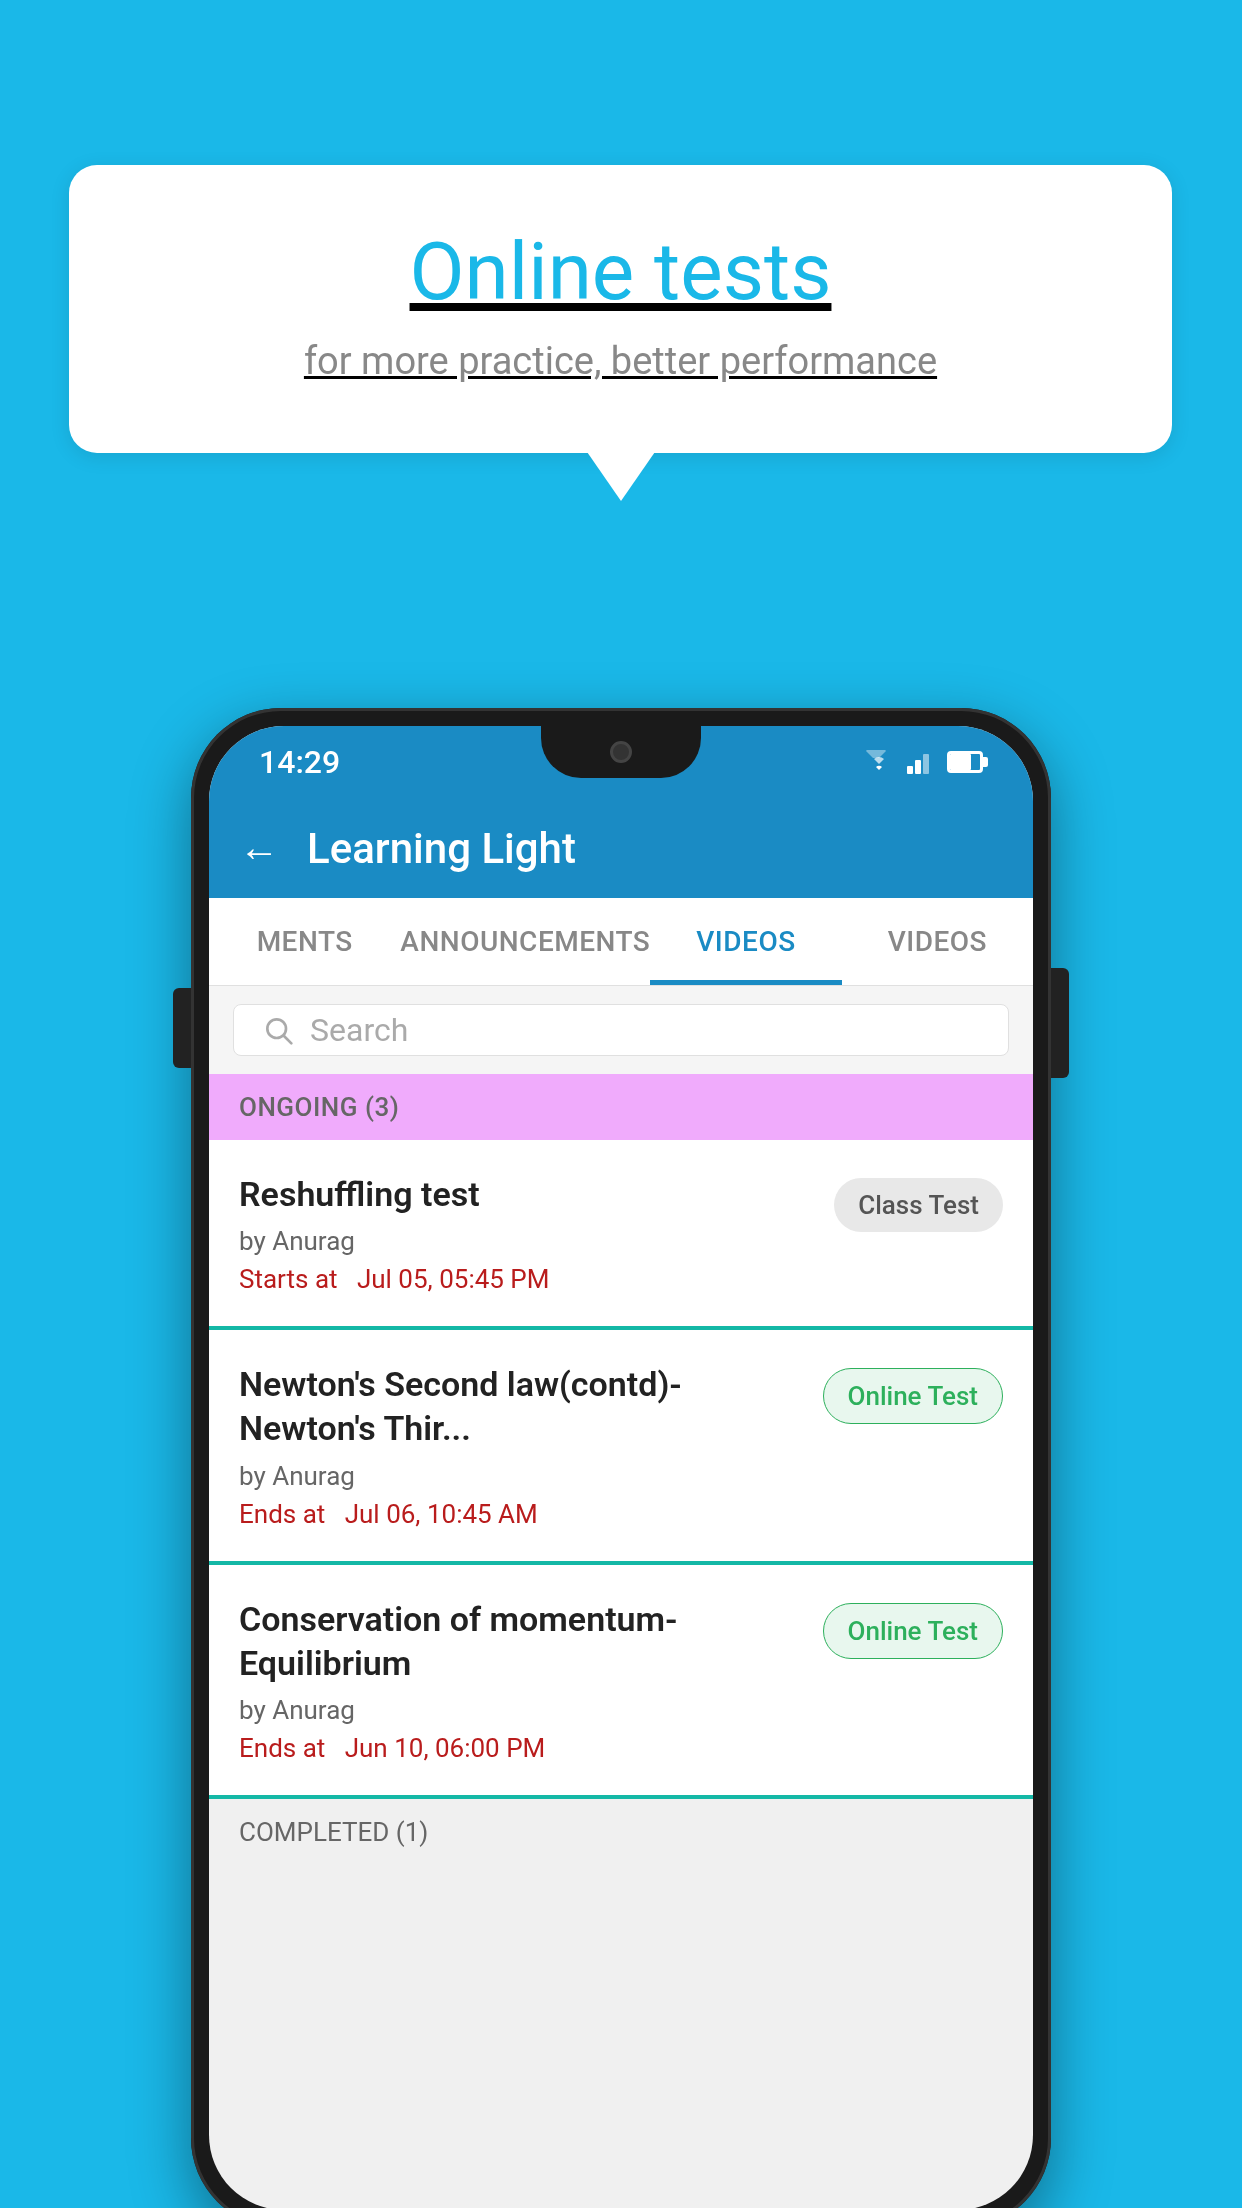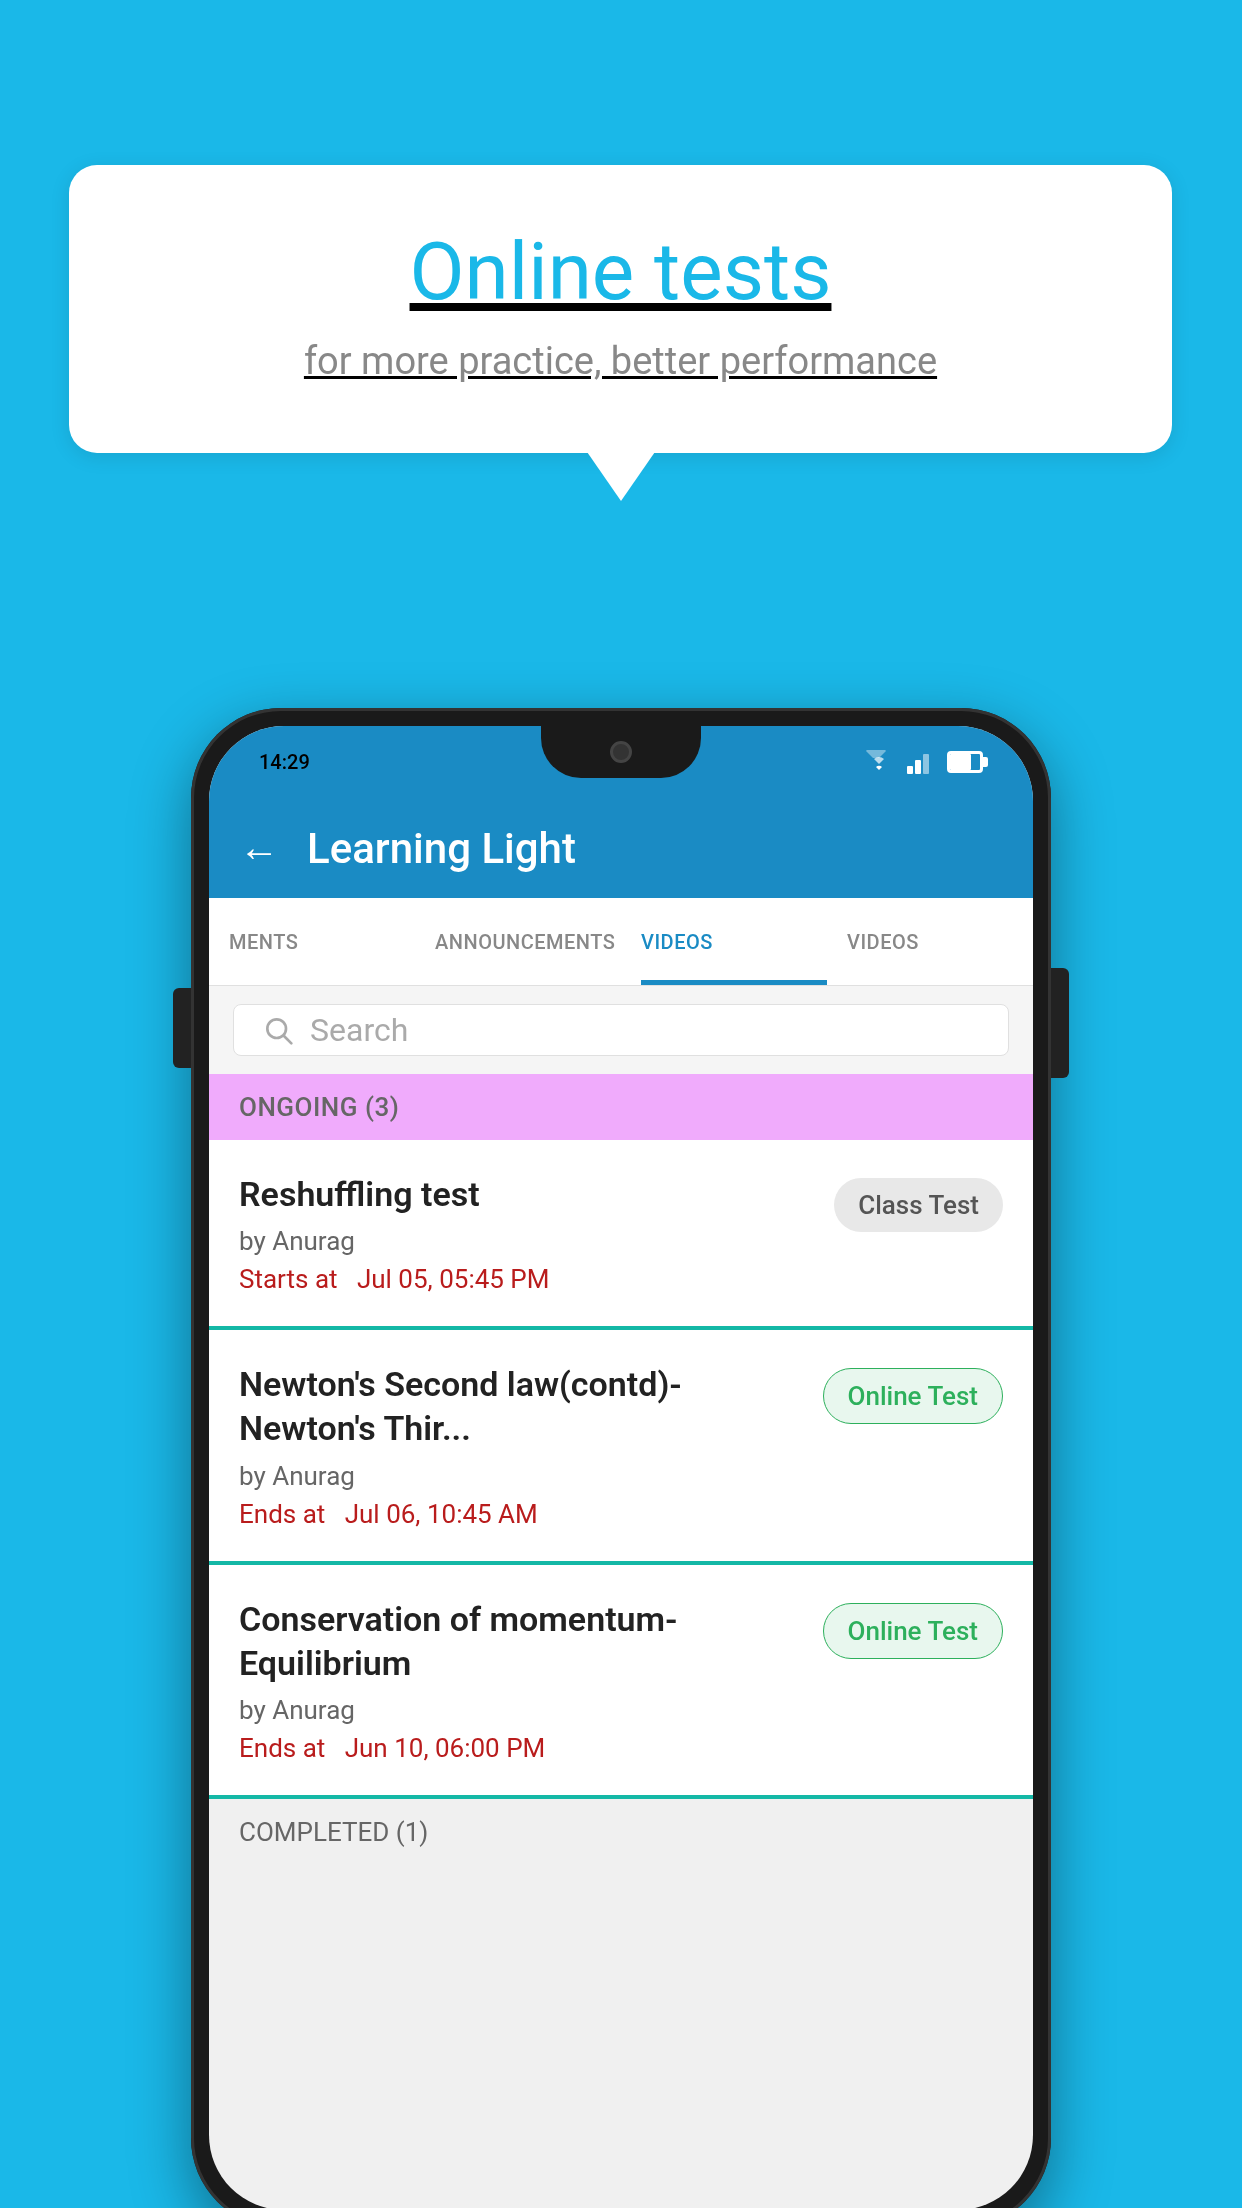--- a/index.html
+++ b/index.html
@@ -135,22 +135,22 @@
 
     .camera {
       width: 22px;
       height: 22px;
       background: #333;
       border-radius: 50%;
       border: 3px solid #444;
     }
 
     .status-time {
-      color: #000000;
-      font-size: 20px;
+      color: #ffffff;
+      font-size: 32px;
       font-weight: 500;
     }
 
     .status-icons {
       display: flex;
       align-items: center;
       gap: 12px;
     }
 
     .battery-icon {
@@ -207,27 +207,26 @@
       background: white;
       display: flex;
       height: 88px;
       border-bottom: 1px solid #e0e0e0;
     }
 
     .tab-item {
       flex: 1;
       display: flex;
       align-items: center;
-      justify-content: flex-start;
-      font-size: 20px;
+      justify-content: center;
+      font-size: 28px;
       font-weight: 500;
       color: #888;
       letter-spacing: 0.5px;
       position: relative;
-      margin-left: 20px;
     }
 
     .tab-item.active {
       color: #1a8bc4;
     }
 
     .tab-item.active::after {
       content: '';
       position: absolute;
       bottom: 0;

